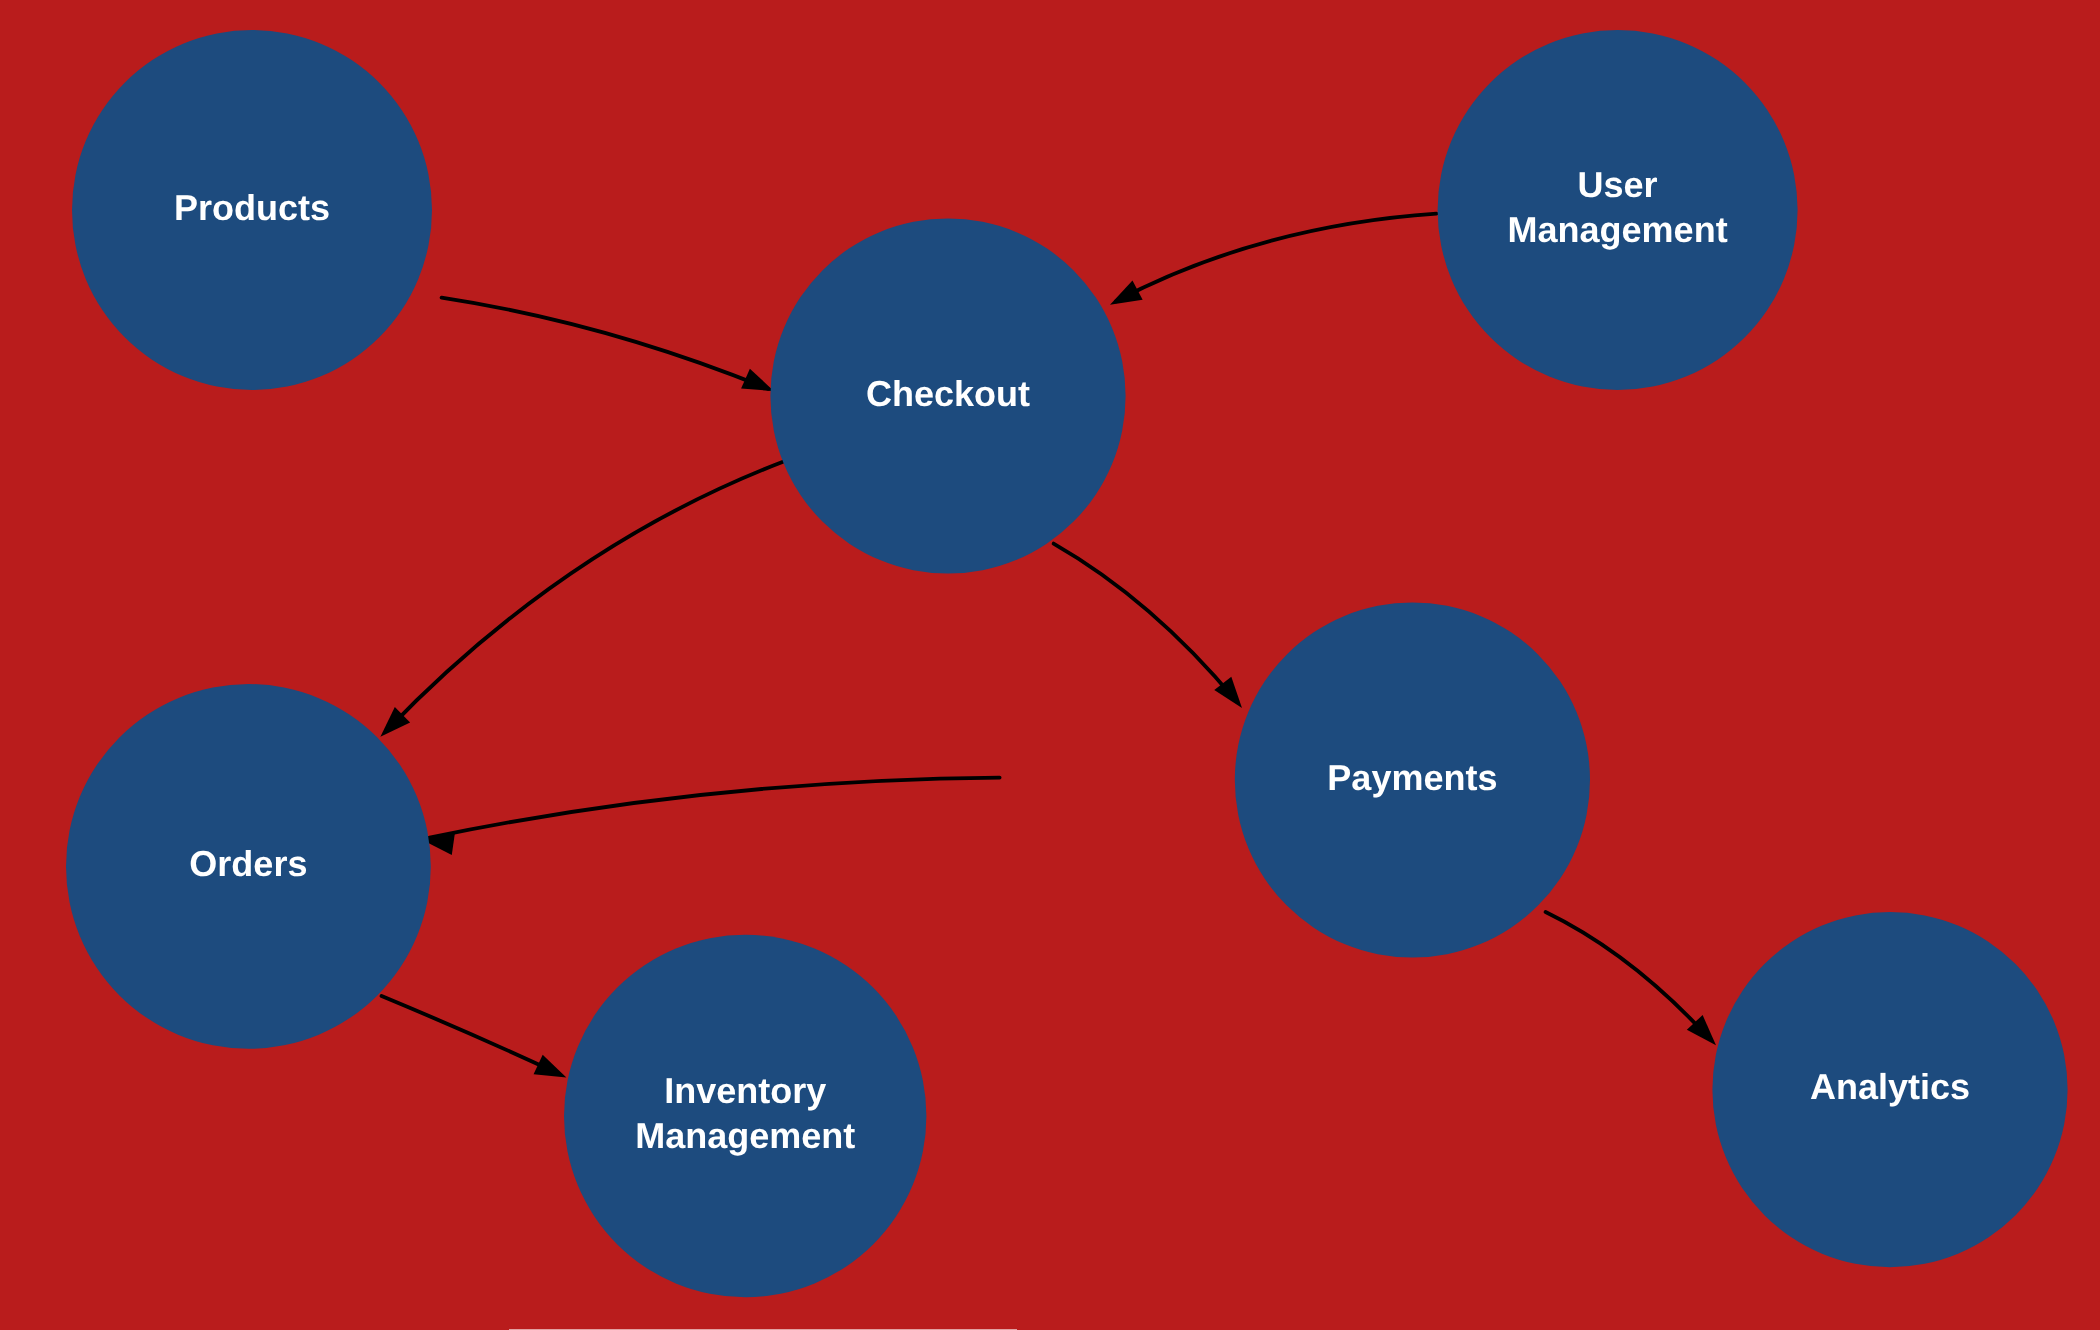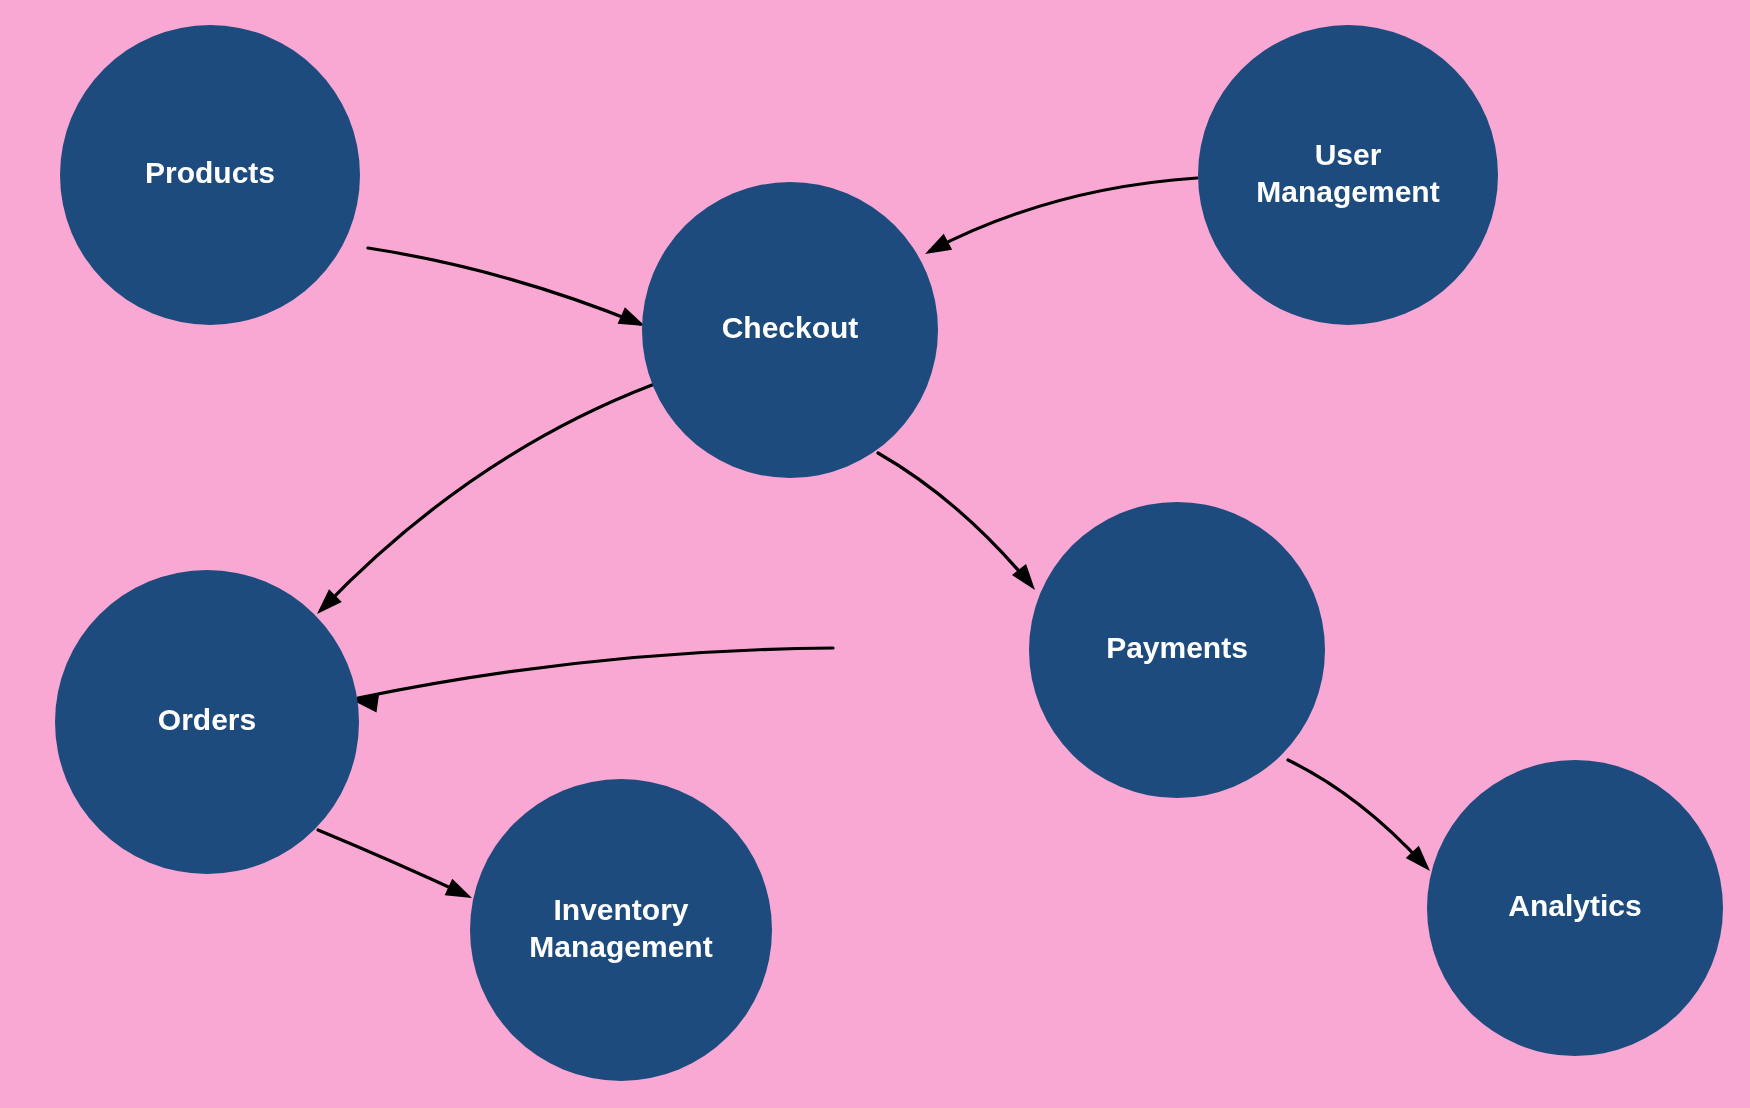--- a/index.html
+++ b/index.html
@@ -5,21 +5,21 @@
 <style>
   html, body {
     margin: 0;
     padding: 0;
     background: #ffffff;
   }
   #canvas-wrap {
     position: relative;
     width: 1750px;
     height: 1108px;
-    background: #f9a8d4;
+    background: #b91c1c;
     overflow: hidden;
     font-family: "Liberation Sans", sans-serif;
   }
   svg.graph {
     display: block;
     width: 1750px;
     height: 1108px;
   }
   .node-circle {
     stroke: none;

